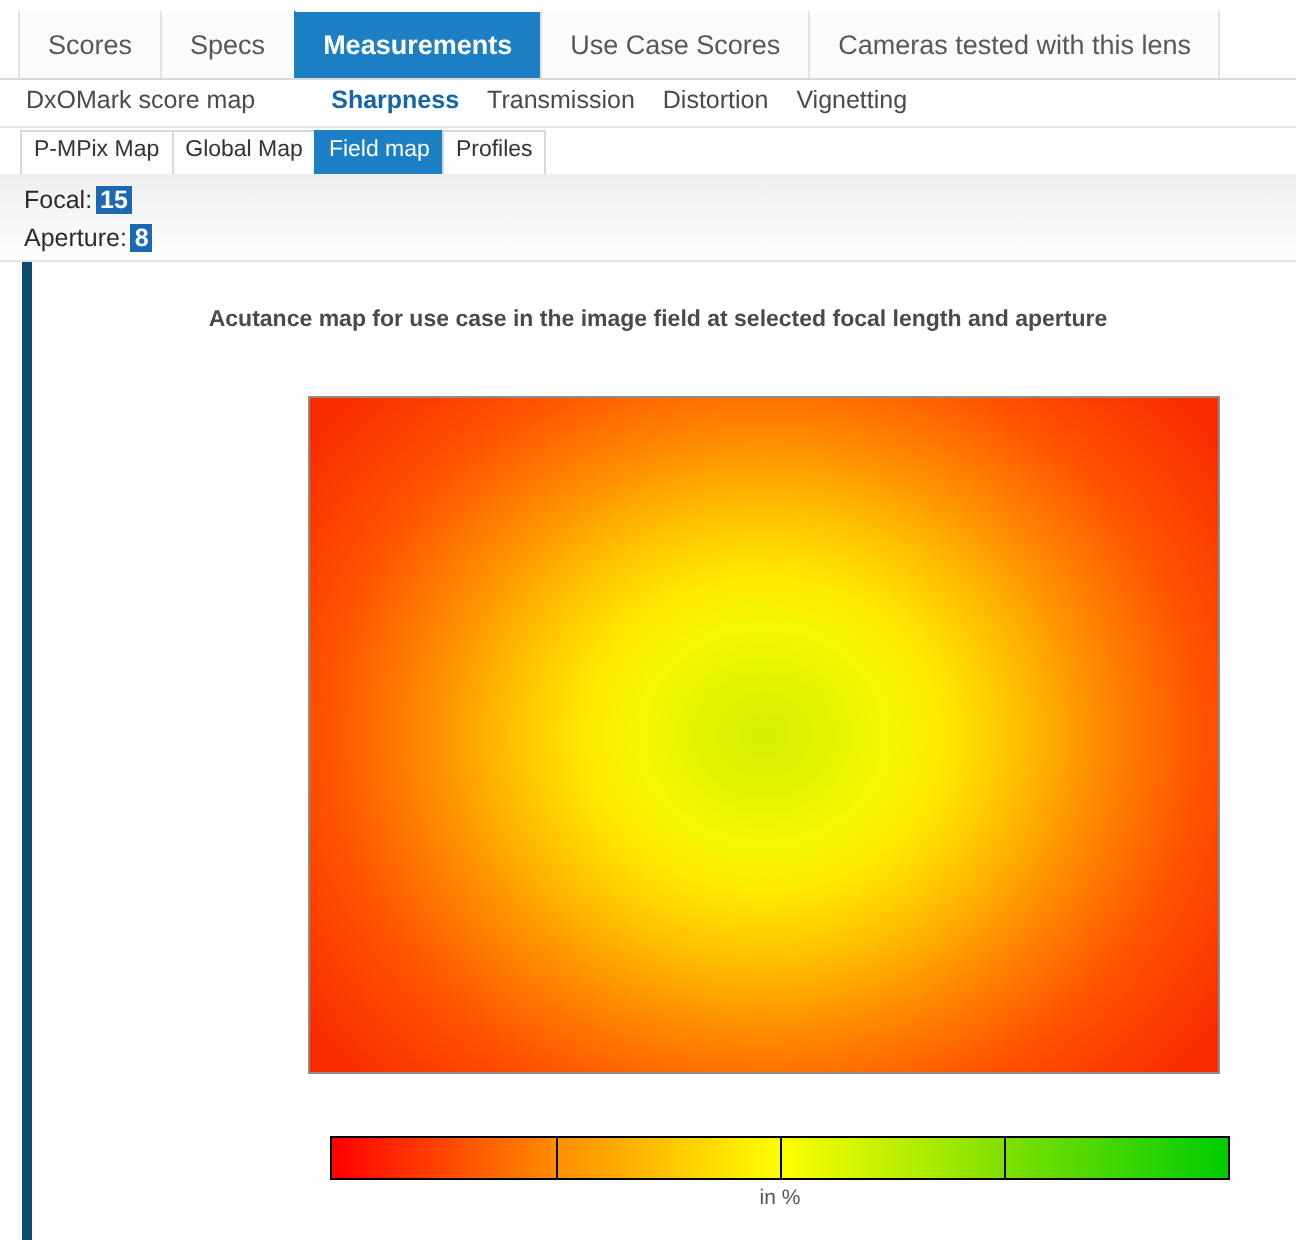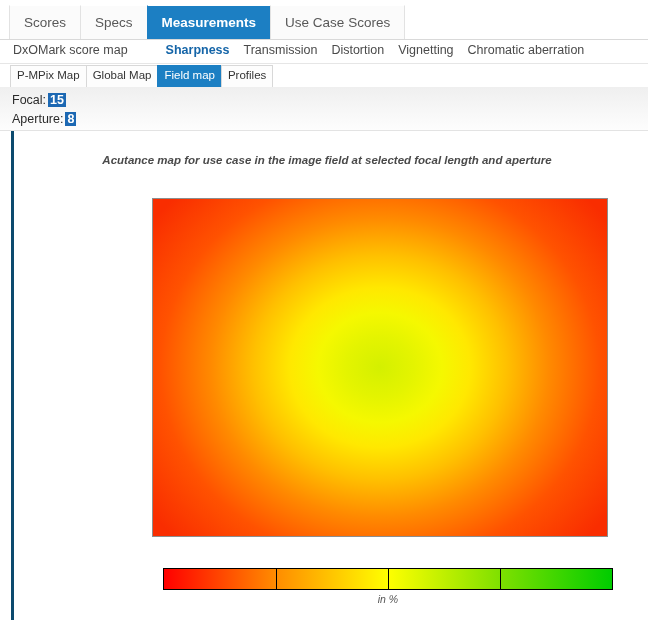--- a/index.html
+++ b/index.html
@@ -147,23 +147,22 @@
     cursor: pointer;
   }
 
   
   .panel {
     position: absolute;
     left: 11px; top: 131px;
     width: 604px;
     height: 489px;
     background: #ffffff;
-    border-left: 3px solid #0c4a6e;
-    box-sizing: border-box;
-    font-style: italic;
+    border-left: 5px solid #0c4a6e;
+    box-sizing: border-box;
   }
 
   .chart-title {
     position: absolute;
     left: 0; top: 22px;
     width: 626px;
     text-align: center;
     font-size: 11.5px;
     font-weight: bold;
     color: #4a4a4a;
@@ -243,31 +242,33 @@
     </div>
     <div class="tab">
       <span>Specs</span>
     </div>
     <div class="tab active">
       <span>Measurements</span>
     </div>
     <div class="tab">
       <span>Use Case Scores</span>
     </div>
+    <div class="tab">
+      <span>Cameras tested with this lens</span>
+    </div>
   </div>
 </div>
 
 <div class="subnav">
   <div class="subnav-inner">
     <a>DxOMark score map</a>
     <a class="active">Sharpness</a>
     <a>Transmission</a>
     <a>Distortion</a>
     <a>Vignetting</a>
-    <a>Chromatic aberration</a>
   </div>
 </div>
 
 <div class="minitabs">
   <div class="minitabs-inner">
     <div class="minitab">
       <span>P-MPix Map</span>
     </div>
     <div class="minitab">
       <span>Global Map</span>

